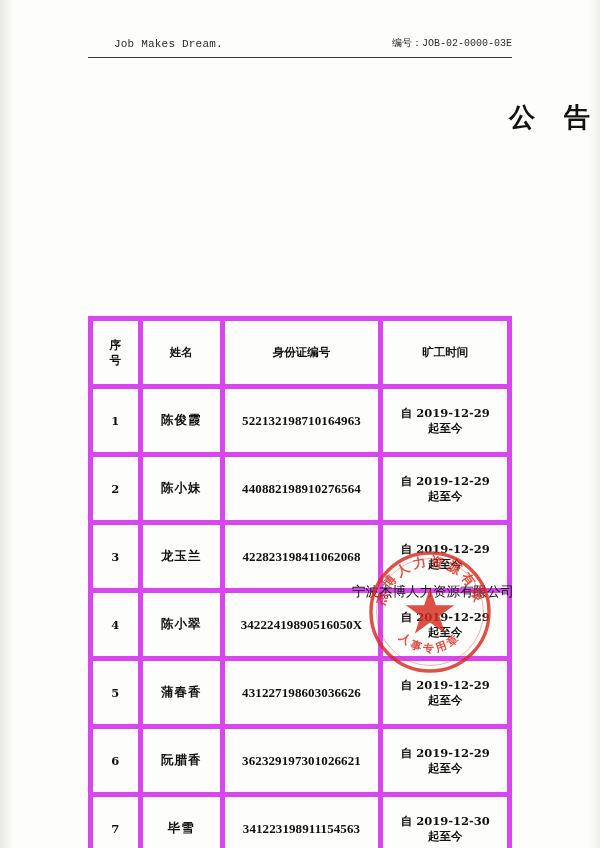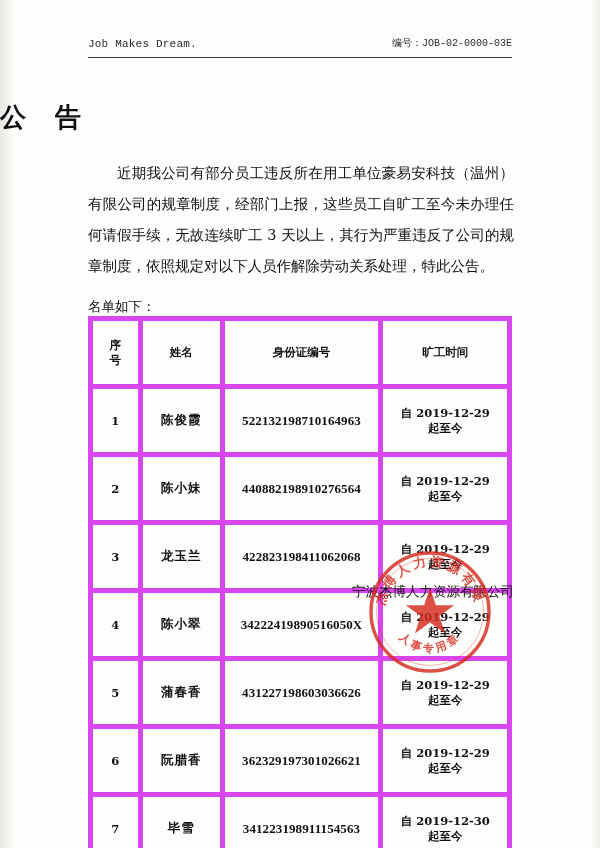--- a/index.html
+++ b/index.html
@@ -51,20 +51,21 @@
     align-items: flex-end;
     font-size: 11px;
     color: #333;
   }
   .header-left {
     font-family: "Liberation Mono", monospace;
     font-size: 11px;
     letter-spacing: 0.2px;
     color: #2b2b2b;
     padding-bottom: 2px;
+    margin-left: 26px;
   }
   .header-right {
     font-family: "Liberation Mono", monospace;
     font-size: 10px;
     color: #2b2b2b;
     padding-bottom: 2px;
   }
   .header-rule {
     position: absolute;
     left: 88px;
@@ -73,21 +74,21 @@
     height: 1px;
     background: #3a3a3a;
   }
 
   
   .doc-title {
     position: absolute;
     left: 0;
     right: 0;
     top: 100px;
-    text-align: left;
+    text-align: right;
     font-family: "DejaVu Serif", serif;
     font-weight: bold;
     font-size: 26px;
     letter-spacing: 10px;
     color: #111;
   }
 
   
   .body-block {
     position: absolute;
@@ -202,24 +203,20 @@
 <div class="page">
 
   <div class="header">
     <div class="header-left">Job Makes Dream.</div>
     <div class="header-right"><span>编号：</span><span>JOB-02-0000-03E</span></div>
   </div>
   <div class="header-rule"></div>
 
   <div class="doc-title">公 告</div>
 
-  <div class="body-block">
-    <p class="para">近期我公司有部分员工违反所在用工单位豪易安科技（温州）有限公司的规章制度，经部门上报，这些员工自旷工至今未办理任何请假手续，无故连续旷工 3 天以上，其行为严重违反了公司的规章制度，依照规定对以下人员作解除劳动关系处理，特此公告。</p>
-    <div class="list-label">名单如下：</div>
-  </div>
 
   <div class="table-wrap">
     <table class="roster">
       <colgroup>
         <col class="col-idx">
           <col class="col-name">
           <col class="col-id">
           <col class="col-time">
       </colgroup>
       <thead>

